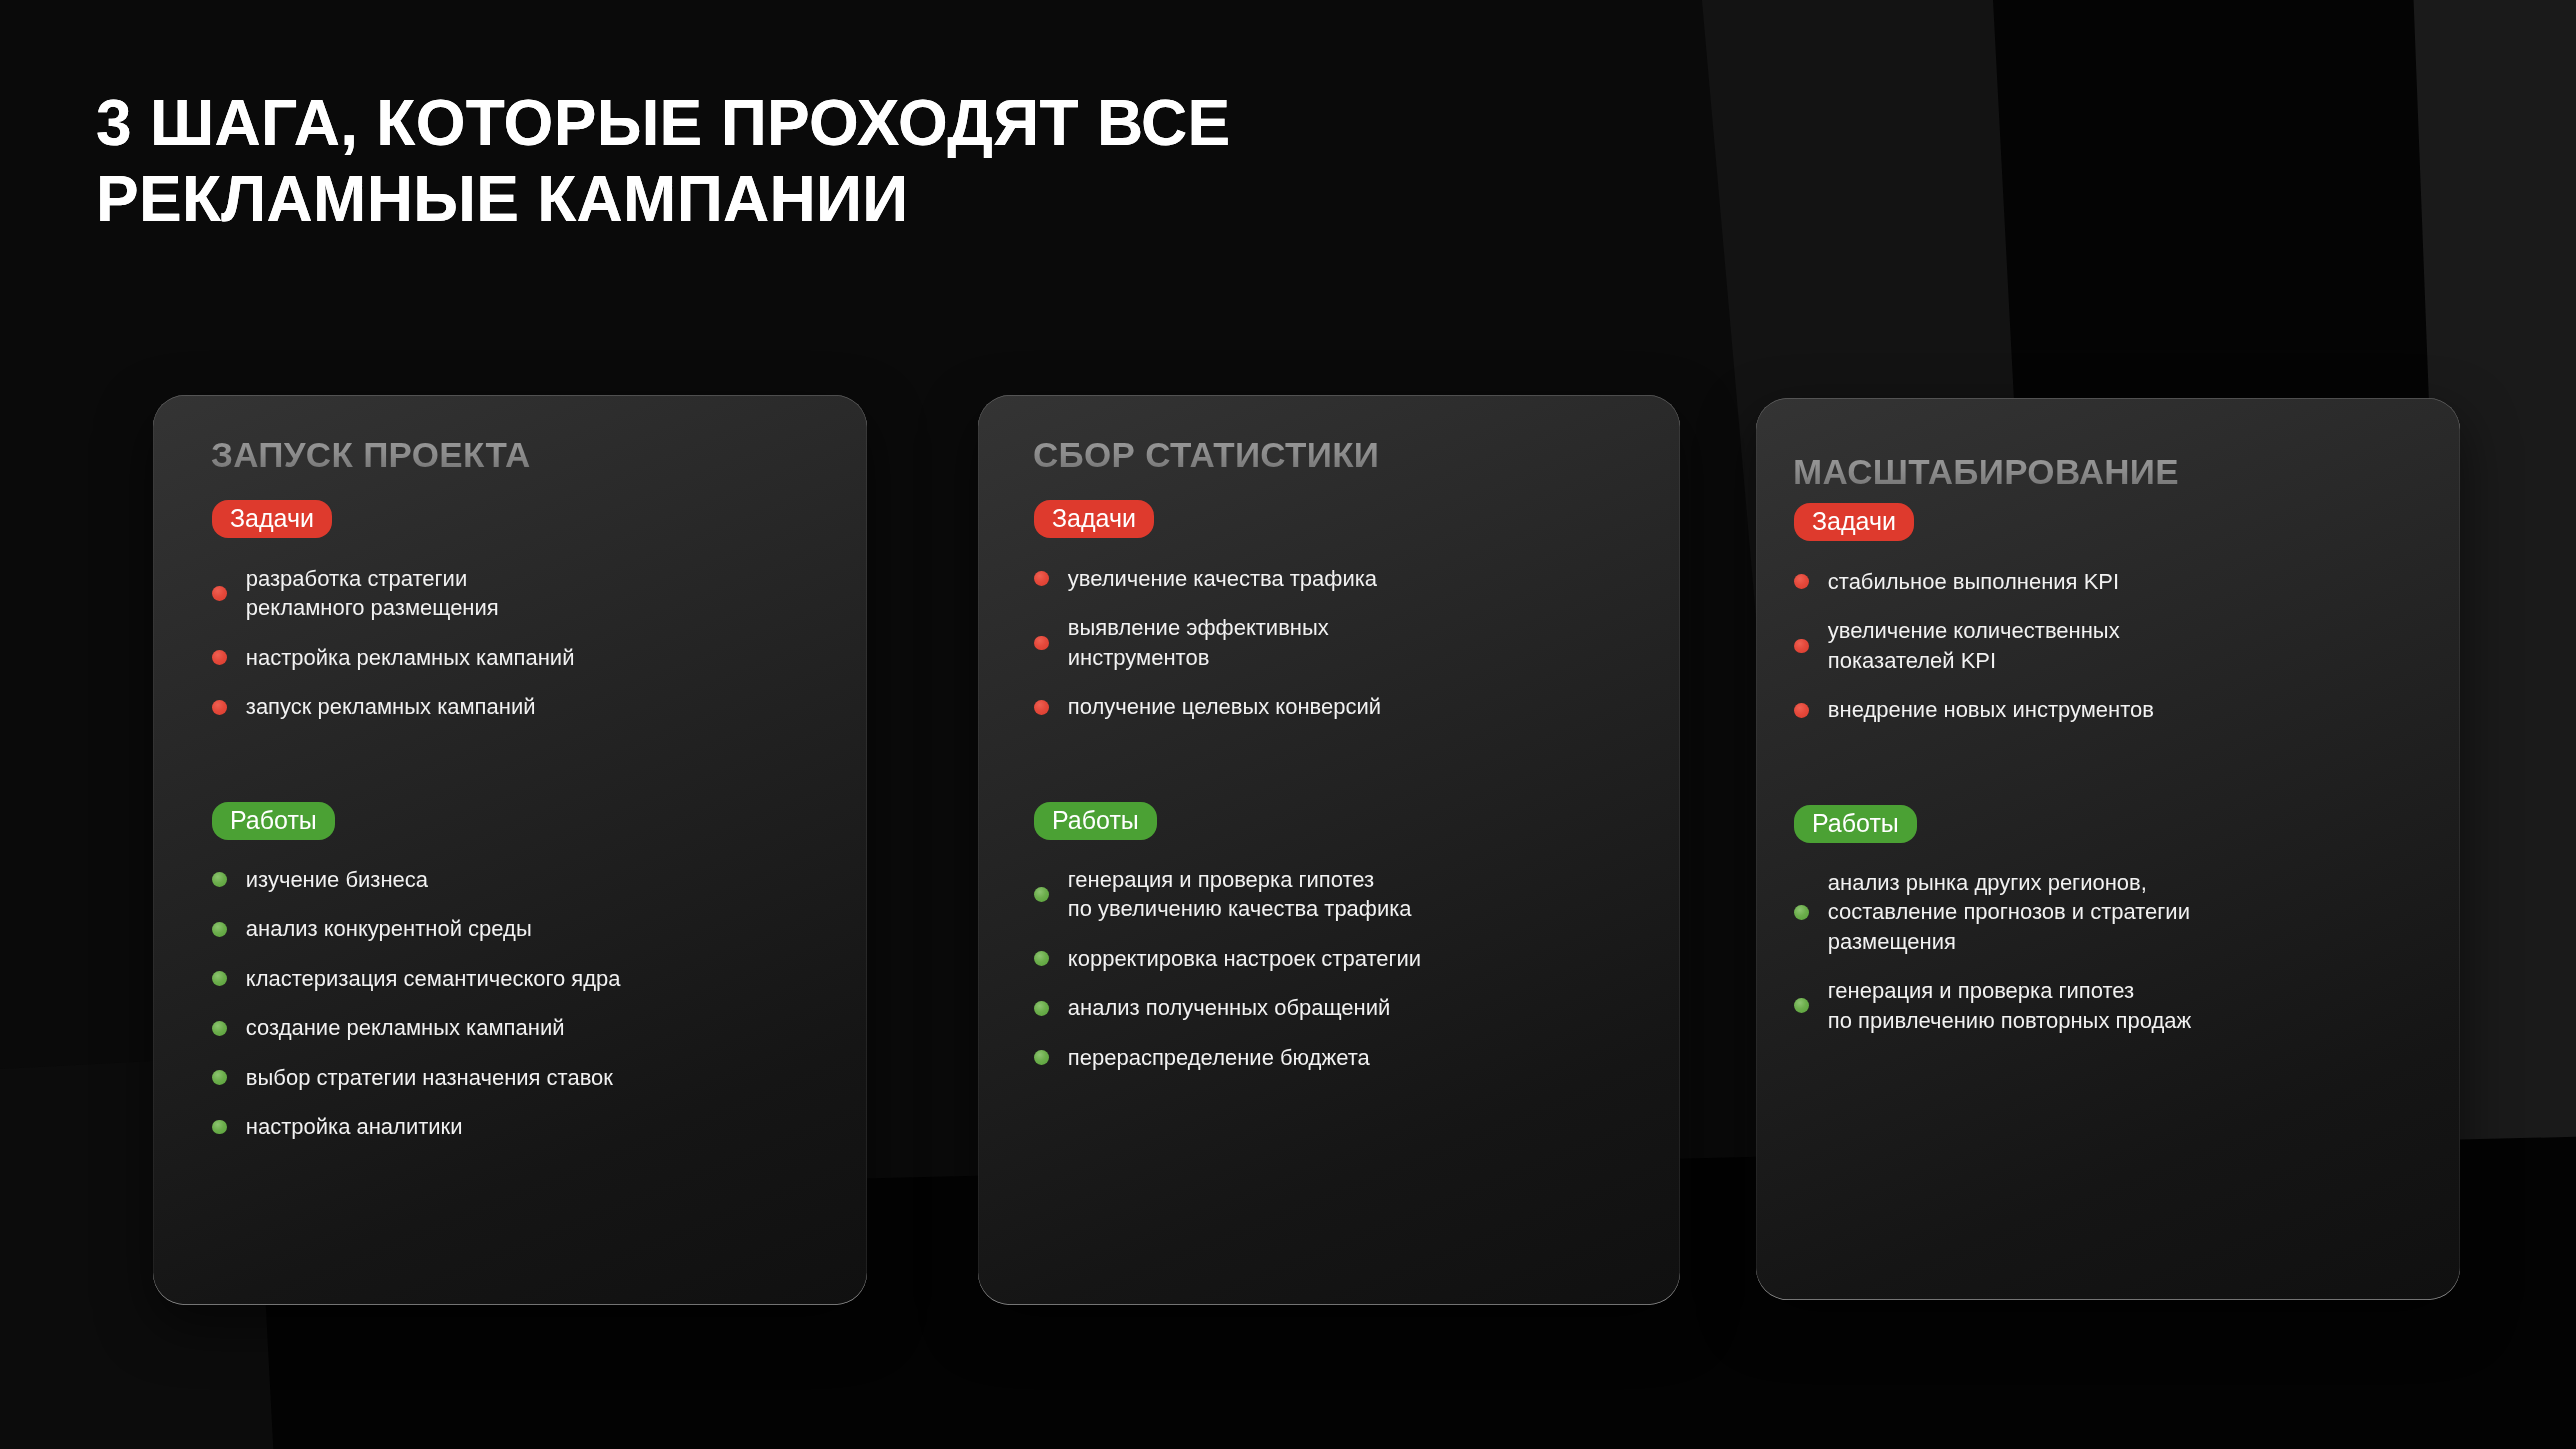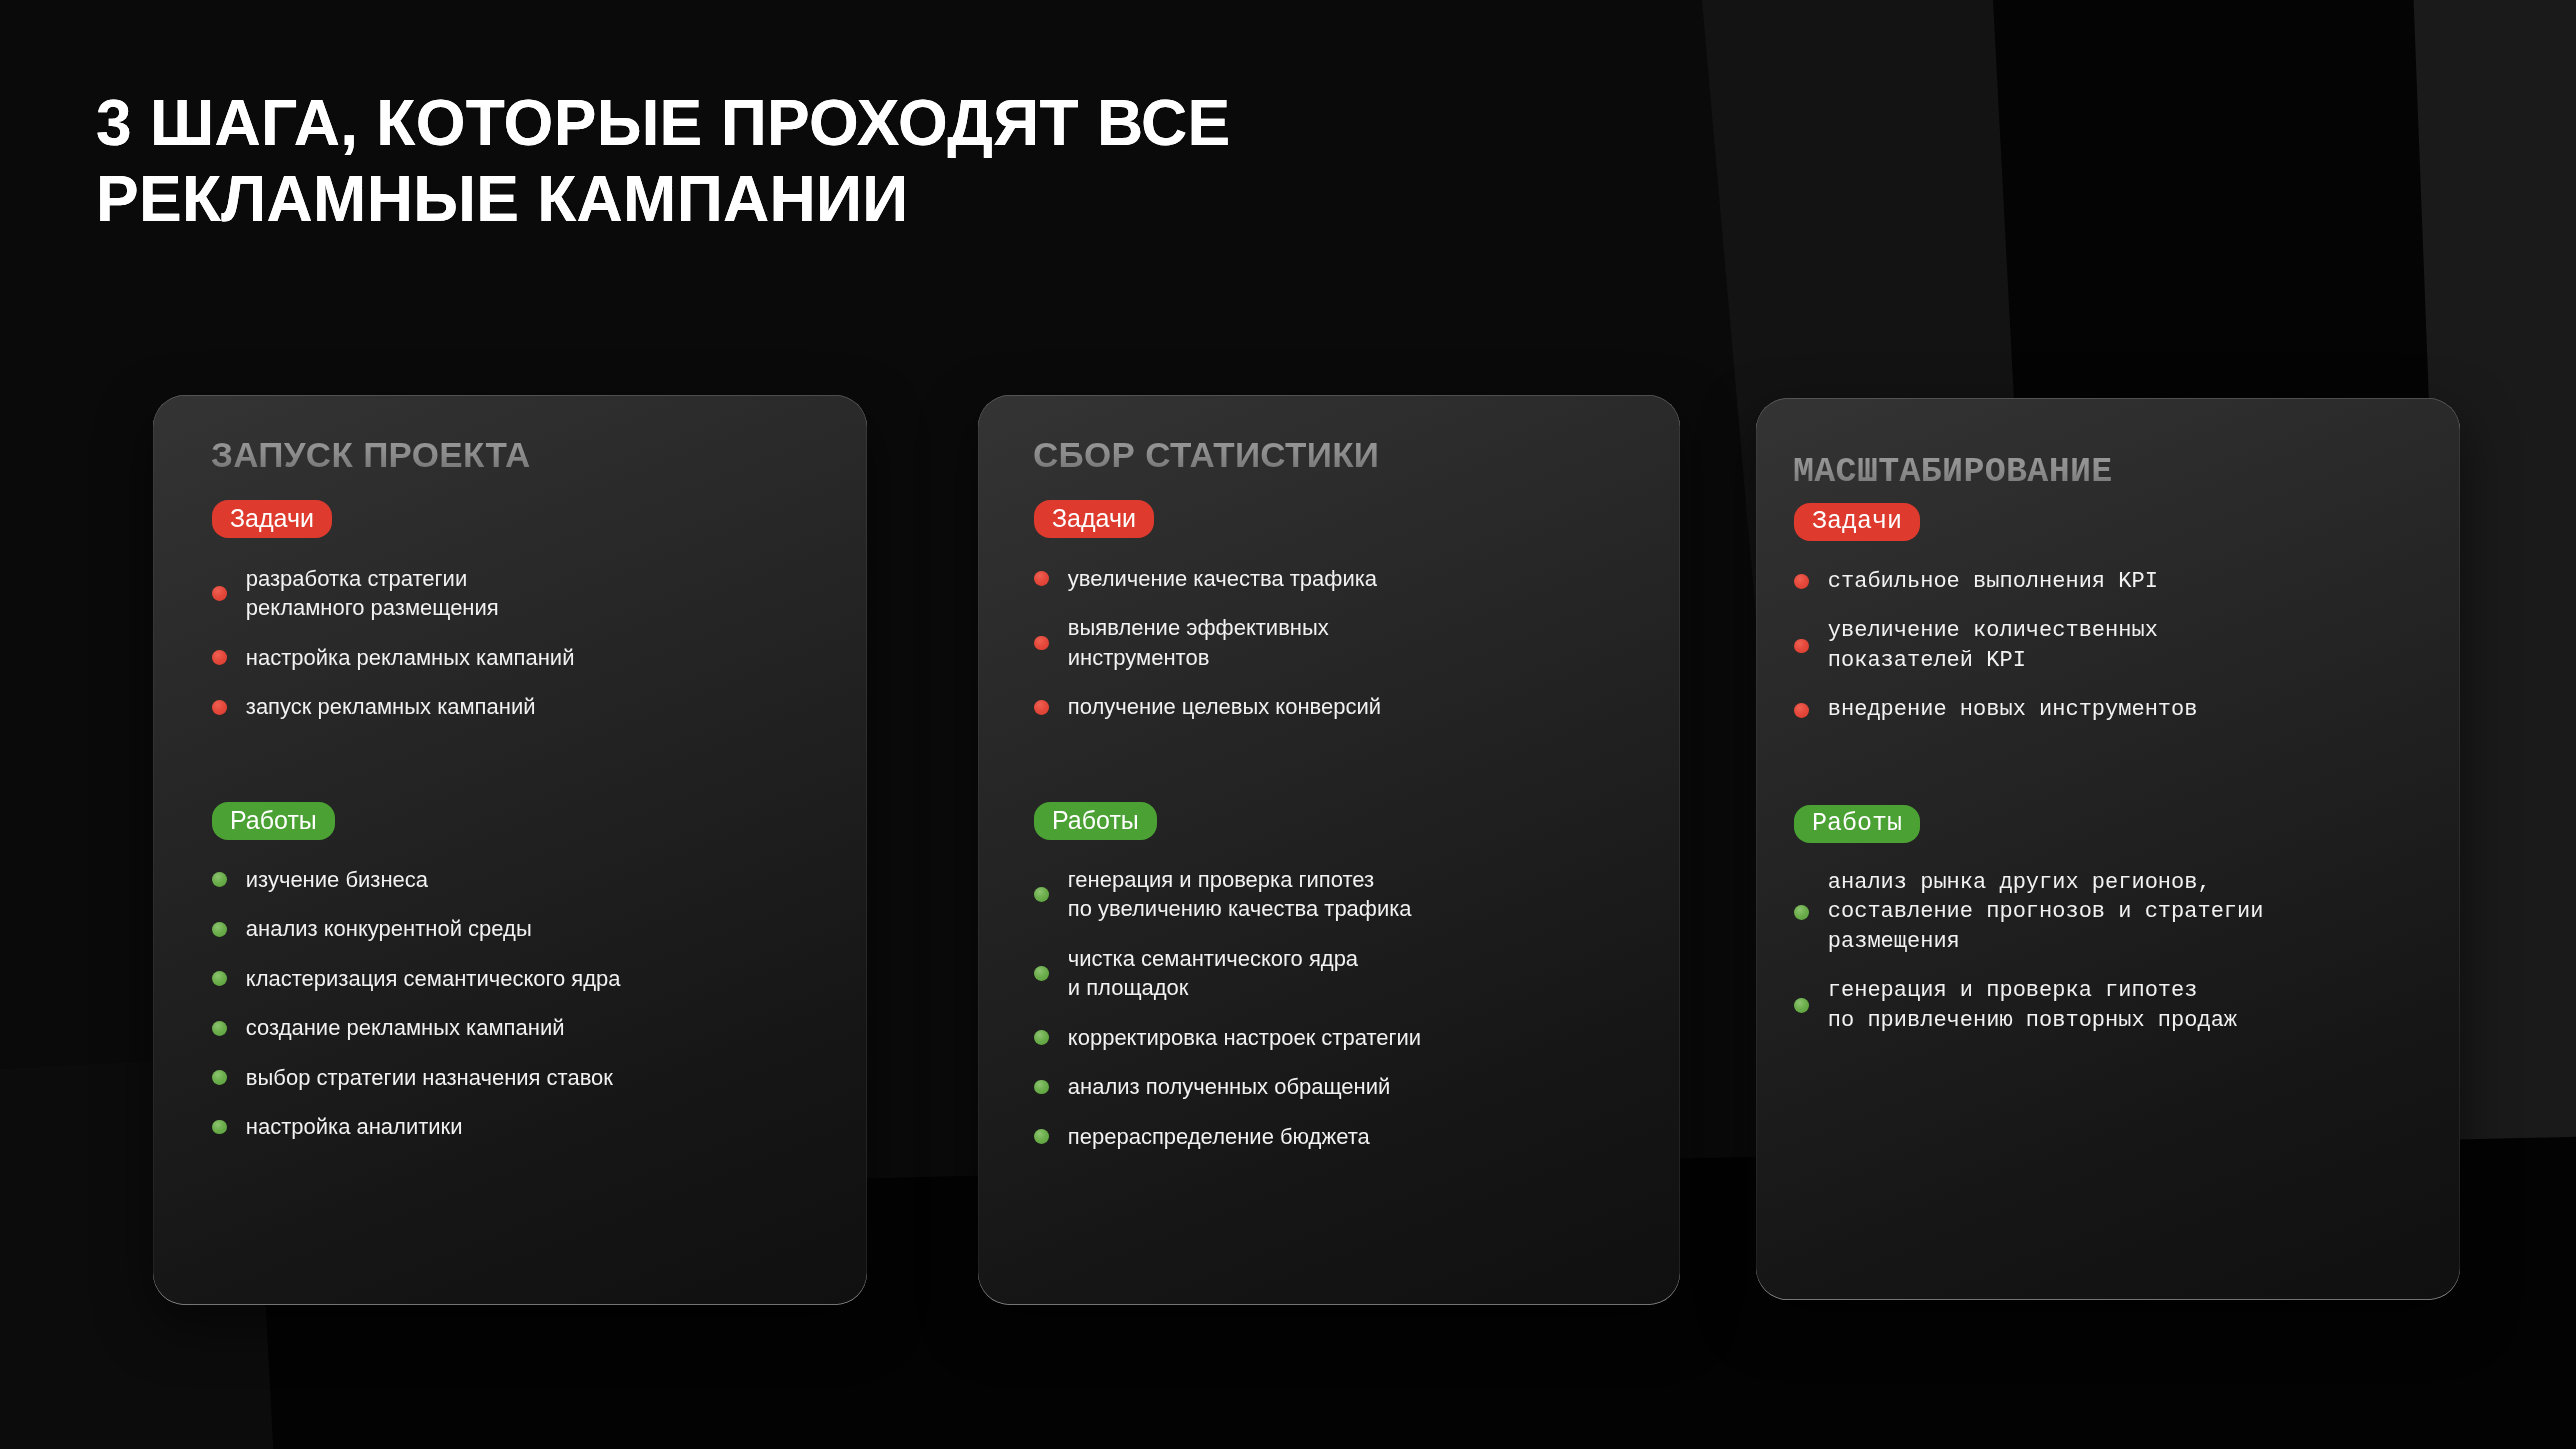--- a/index.html
+++ b/index.html
@@ -71,21 +71,21 @@
        inset 0 0.7px 0 rgba(255,255,255,0.22),
        inset 0.7px 0 0 rgba(255,255,255,0.07),
        inset -0.7px 0 0 rgba(255,255,255,0.10),
        inset 0 -0.7px 0 rgba(255,255,255,0.55),
        0 20px 54px rgba(0,0,0,0.55);
     overflow:hidden;
     z-index:6;
   }
   #card-1{ left:153px;  top:395px; width:714px; height:910px;text-decoration:underline; }
   #card-2{ left:978px; top:395px; width:702px; height:910px; }
-  #card-3{ left:1756px; top:398px; width:704px; height:902px;font-family:Liberation Mono, monospace; }
+  #card-3{ left:1756px; top:398px; width:704px; height:902px; }
 
   .card-inner{ position:relative; width:100%; height:100%; }
 
   .card-title{
     position:absolute;
     font-size:35px;
     font-weight:bold;
     letter-spacing:0.3px;
     white-space:nowrap;
     color:#8a8a8a;
@@ -245,25 +245,20 @@
 
     <div class="badge badge-works">Работы</div>
     <div class="bullet-list list-works">
       <div class="bullet-row">
         <span class="bullet-dot dot-green"></span>
         <span class="bullet-text">генерация и проверка гипотез
 по увеличению качества трафика</span>
       </div>
       <div class="bullet-row">
         <span class="bullet-dot dot-green"></span>
-        <span class="bullet-text">чистка семантического ядра
-и площадок</span>
-      </div>
-      <div class="bullet-row">
-        <span class="bullet-dot dot-green"></span>
         <span class="bullet-text">корректировка настроек стратегии</span>
       </div>
       <div class="bullet-row">
         <span class="bullet-dot dot-green"></span>
         <span class="bullet-text">анализ полученных обращений</span>
       </div>
       <div class="bullet-row">
         <span class="bullet-dot dot-green"></span>
         <span class="bullet-text">перераспределение бюджета</span>
       </div>

